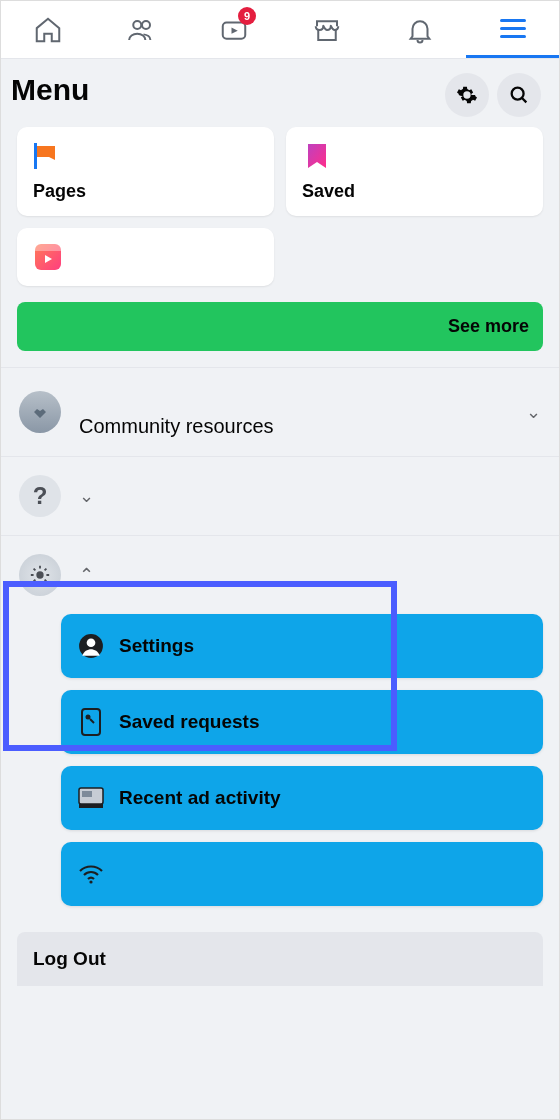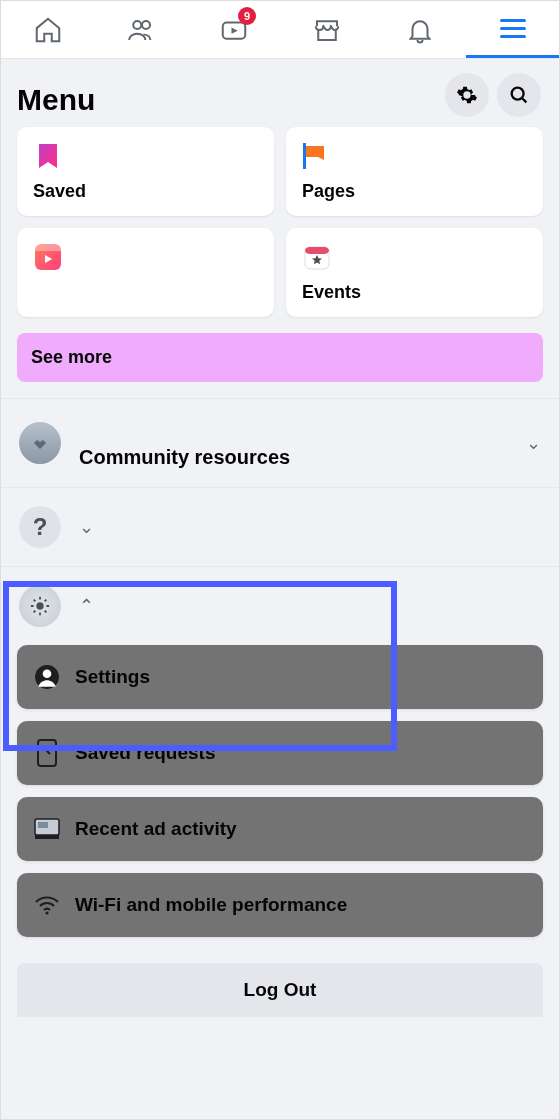--- a/index.html
+++ b/index.html
@@ -45,22 +45,22 @@
       display: flex;
       align-items: center;
       justify-content: center;
       padding: 0 4px;
     }
     .ham { display:flex; flex-direction:column; gap:5px; }
     .ham span { display:block; width:26px; height:3px; background:#1877f2; border-radius:2px; }
 
     .menu-header {
       display: flex;
-      align-items: flex-end;
-      padding: 14px 18px 10px 16px;
+      align-items: flex-start;
+      padding: 14px 18px 10px 10px;
     }
     .menu-header h1 {
       font-size: 30px;
       font-weight: 800;
       color: #050505;
       flex: 1;
     }
     .hdr-btn {
       width: 44px; height: 44px;
       border-radius: 50%;
@@ -86,69 +86,68 @@
       box-shadow: 0 1px 2px rgba(0,0,0,0.08);
       display: flex;
       flex-direction: column;
       gap: 10px;
     }
     .tile .ic { width:30px; height:30px; display:flex; align-items:center; justify-content:center; }
     .tile-label { font-size: 18px; font-weight: 600; color: #050505; }
 
     .see-more {
       margin: 0 16px 16px 16px;
-      background: #f0abfc;
+      background: #22c55e;
       border-radius: 8px;
-      text-align: left;
+      text-align: right;
       padding: 14px;
       font-size: 18px;
       font-weight: 600;
       color: #050505;
     }
 
     .section-row {
       display: flex;
       align-items: center;
       padding: 18px 18px;
       gap: 18px;
       border-top: 1px solid #e4e6eb;
     }
     .section-row .ic {
       width: 42px; height: 42px;
       border-radius: 50%;
       display:flex; align-items:center; justify-content:center;
     }
-    .section-row .lbl { flex:1; font-size: 20px; font-weight:700; color:#050505;margin-top:29px; }
+    .section-row .lbl { flex:1; font-size: 20px; font-weight:400; color:#050505;margin-top:29px; }
     .chev { color:#65676b; font-size:18px; }
 
     .sub-list {
       padding: 0 16px 14px 16px;
       display:flex; flex-direction:column; gap:12px;
     }
     .sub-item {
-      background:#737373;
+      background:#0ea5e9;
       border-radius:10px;
       padding: 18px 16px;
       box-shadow: 0 1px 3px rgba(0,0,0,0.1);
-      display:flex; align-items:center; gap:14px;
+      display:flex; align-items:center; gap:14px;margin-left:44px;
     }
     .sub-item .sic { width:28px; height:28px; display:flex; align-items:center; justify-content:center; }
     .sub-item .slbl { font-size:19px; font-weight:600; color:#050505; }
 
     .highlight {
       position:absolute;
       border: 6px solid #4b5dff;
       pointer-events:none;
     }
 
     .logout {
       margin: 12px 16px 0 16px;
       background: #e4e6eb;
       border-radius: 8px 8px 0 0;
-      text-align: center;
       padding: 16px;
       font-size: 19px;
       font-weight: 700;
       color: #050505;
     }
 
     .root { position:relative; height:100%; }
   </style>
 </head>
 <body>
@@ -207,68 +206,58 @@
     </div>
     <div class="hdr-btn search">
       <svg viewBox="0 0 24 24">
           <circle cx="10.5" cy="10.5" r="6.5"></circle>
           <path d="M20 20l-5-5"></path>
         </svg>
     </div>
   </div>
 
   <div class="tiles">
+    <div class="tile">
+      <div class="ic">
+        <svg width="30" height="26" viewBox="0 0 30 26">
+            <rect x="1" y="0" width="3" height="26" fill="#1877f2"></rect>
+            <path d="M4 3h18v14l-6-3H4z" fill="#f7761f"></path>
+          </svg>
+      </div>
+      <div class="tile-label">Pages</div>
+    </div>
     <div class="tile">
       <div class="ic">
         <svg width="24" height="28" viewBox="0 0 24 28">
             <defs>
               <linearGradient id="g1" x1="0" y1="0" x2="1" y2="1">
                 <stop offset="0" stop-color="#bf40bf"></stop>
                 <stop offset="1" stop-color="#ff2e8a"></stop>
               </linearGradient>
             </defs>
             <path d="M3 2h18v24l-9-6-9 6z" fill="url(#g1)"></path>
           </svg>
       </div>
       <div class="tile-label">Saved</div>
-    </div>
-    <div class="tile">
-      <div class="ic">
-        <svg width="30" height="26" viewBox="0 0 30 26">
-            <rect x="1" y="0" width="3" height="26" fill="#1877f2"></rect>
-            <path d="M4 3h18v14l-6-3H4z" fill="#f7761f"></path>
-          </svg>
-      </div>
-      <div class="tile-label">Pages</div>
     </div>
     <div class="tile">
       <div class="ic">
         <svg width="28" height="28" viewBox="0 0 28 28">
             <defs>
               <linearGradient id="g2" x1="0" y1="0" x2="1" y2="1">
                 <stop offset="0" stop-color="#ff7a59"></stop>
                 <stop offset="1" stop-color="#ff3e7f"></stop>
               </linearGradient>
             </defs>
             <rect x="1" y="1" width="26" height="26" rx="6" fill="url(#g2)"></rect>
             <rect x="1" y="1" width="26" height="7" fill="rgba(255,255,255,0.35)"></rect>
             <path d="M11 12l7 4-7 4z" fill="#fff"></path>
           </svg>
       </div>
     </div>
-    <div class="tile">
-      <div class="ic">
-        <svg width="28" height="28" viewBox="0 0 28 28">
-            <rect x="2" y="4" width="24" height="22" rx="5" fill="#fff" stroke="#ddd"></rect>
-            <rect x="2" y="4" width="24" height="7" rx="5" fill="#e94b6a"></rect>
-            <path d="M14 12l1.5 3.2 3.5.3-2.7 2.3.8 3.4L14 19.4l-3.1 1.8.8-3.4-2.7-2.3 3.5-.3z" fill="#4b4f56"></path>
-          </svg>
-      </div>
-      <div class="tile-label">Events</div>
-    </div>
   </div>
 
   <div class="see-more">See more</div>
 
   <div class="section-row">
     <div class="ic" style="background:linear-gradient(#b7c0c9,#8a97a6);">
       <svg width="24" height="24" viewBox="0 0 24 24">
           <path d="M6 12l3-3 3 2 3-2 3 3-6 6z" fill="#5c6b7a"></path>
         </svg>
     </div>
@@ -326,21 +315,20 @@
     </div>
     <div class="sub-item">
       <div class="sic">
         <svg width="26" height="22" viewBox="0 0 26 22" fill="none" stroke="#1c1e21" stroke-width="2.2">
             <path d="M2 8c6-6 16-6 22 0"></path>
             <path d="M6 12c4-4 10-4 14 0"></path>
             <path d="M10 16c2-2 4-2 6 0"></path>
             <circle cx="13" cy="19" r="1.6" fill="#1c1e21" stroke="none"></circle>
           </svg>
       </div>
-      <div class="slbl">Wi-Fi and mobile performance</div>
     </div>
   </div>
 
   <div class="logout">Log Out</div>
 
   <div class="highlight" style="left:2px; top:580px; width:394px; height:170px;"></div>
 
 </div>
 
 </body></html>

